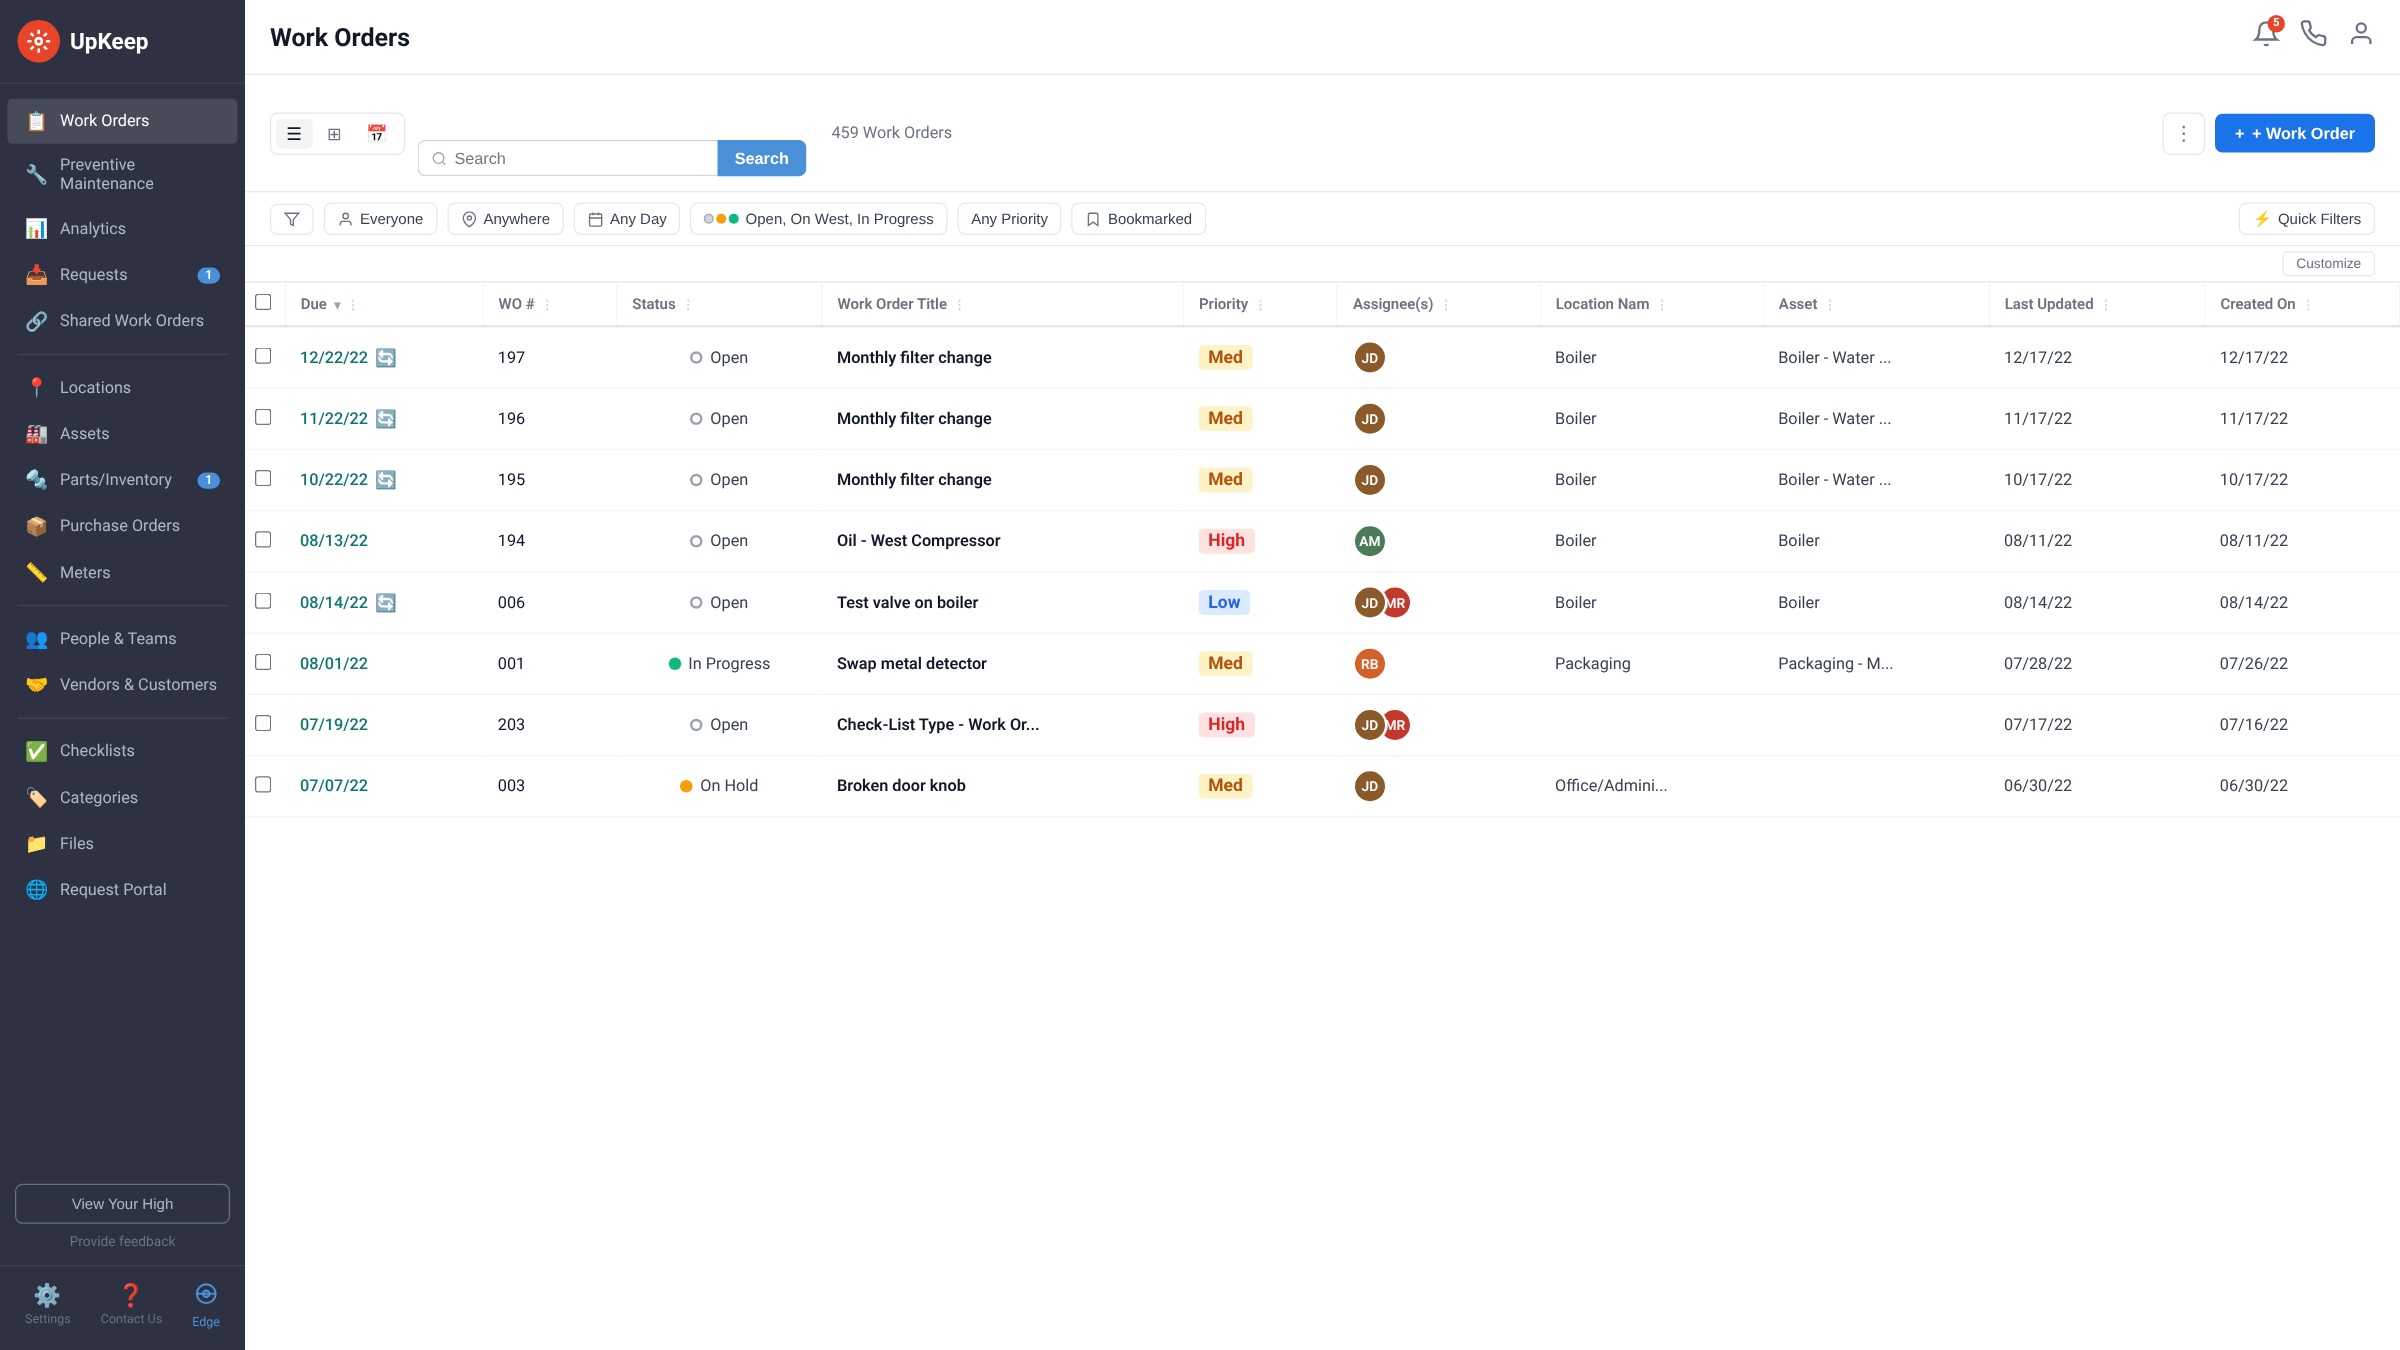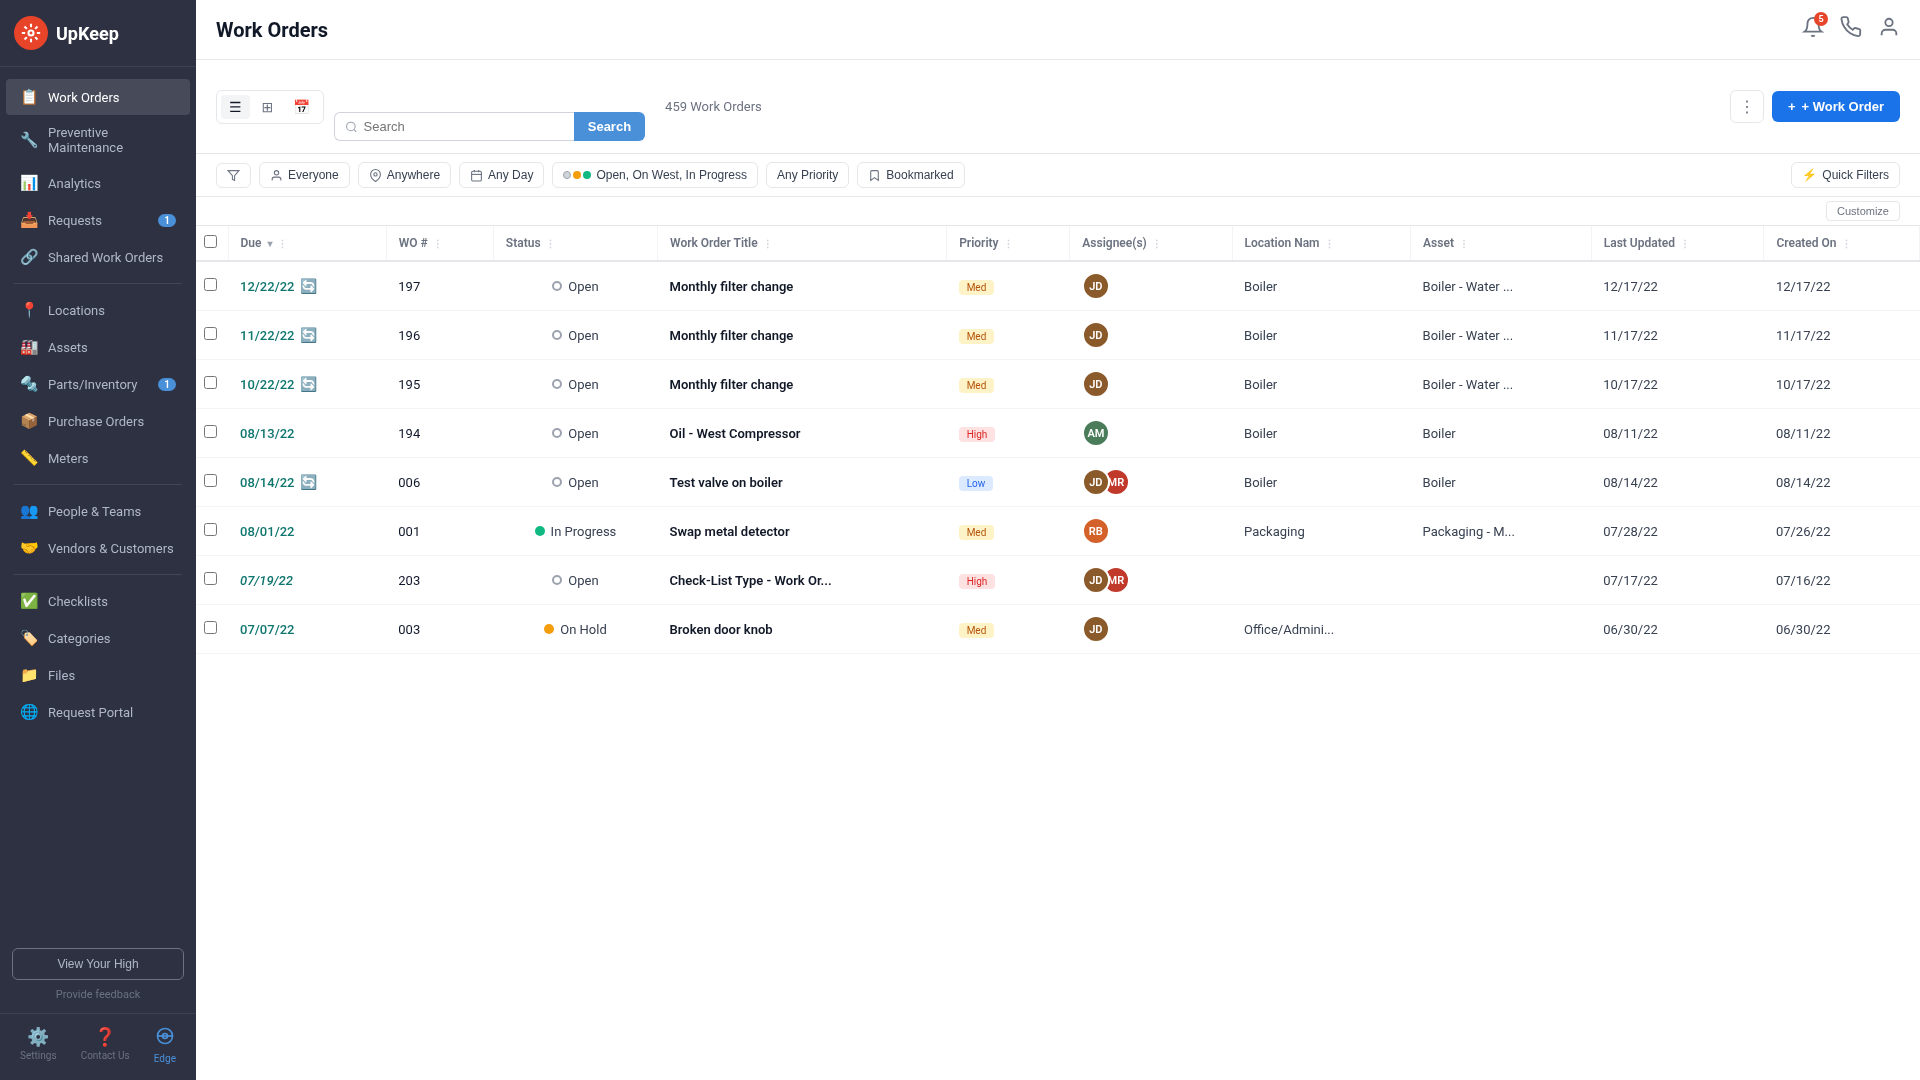--- a/index.html
+++ b/index.html
@@ -355,22 +355,22 @@
     .checkbox-cell { width: 32px; padding: 0 8px; }
     .due-date { font-weight: 500; color: #0f766e; }
     .wo-num { color: #0f172a; }
     .status-cell { display: flex; align-items: center; gap: 6px; white-space: nowrap; justify-content: center; }
     .status-dot-open { width: 10px; height: 10px; border-radius: 50%; border: 2px solid #9ca3af; background: transparent; }
     .status-dot-inprogress { width: 10px; height: 10px; border-radius: 50%; background: #10b981; }
     .status-dot-onhold { width: 10px; height: 10px; border-radius: 50%; background: #f59e0b; }
     .priority-badge {
       padding: 2px 8px;
       border-radius: 4px;
-      font-size: 10px;
-      font-weight: 400;
+      font-size: 14px;
+      font-weight: 700;
     }
     .priority-med { background: #fef3c7; color: #b45309; }
     .priority-high { background: #fee2e2; color: #dc2626; }
     .priority-low { background: #dbeafe; color: #2563eb; }
     .assignee-avatars { display: flex; gap: -4px; }
     .avatar {
       width: 28px;
       height: 28px;
       border-radius: 50%;
       border: 2px solid white;
@@ -881,21 +881,21 @@
     <td>Packaging</td>
     <td class="truncate">Packaging - M...</td>
     <td>07/28/22</td>
     <td>07/26/22</td>
   </tr>
           <tr>
     <td class="checkbox-cell">
       <input type="checkbox" style="">
     </td>
     <td>
-      <div style="display:flex;align-items:center;gap:6px;font-style:italic;">
+      <div style="display:flex;align-items:center;gap:6px;">
         <span class="due-date">07/19/22</span>
 
       </div>
     </td>
     <td class="wo-num">203</td>
     <td>
       <div class="status-cell">
         <div class="status-dot-open"></div>
         <span>Open</span>
       </div>

